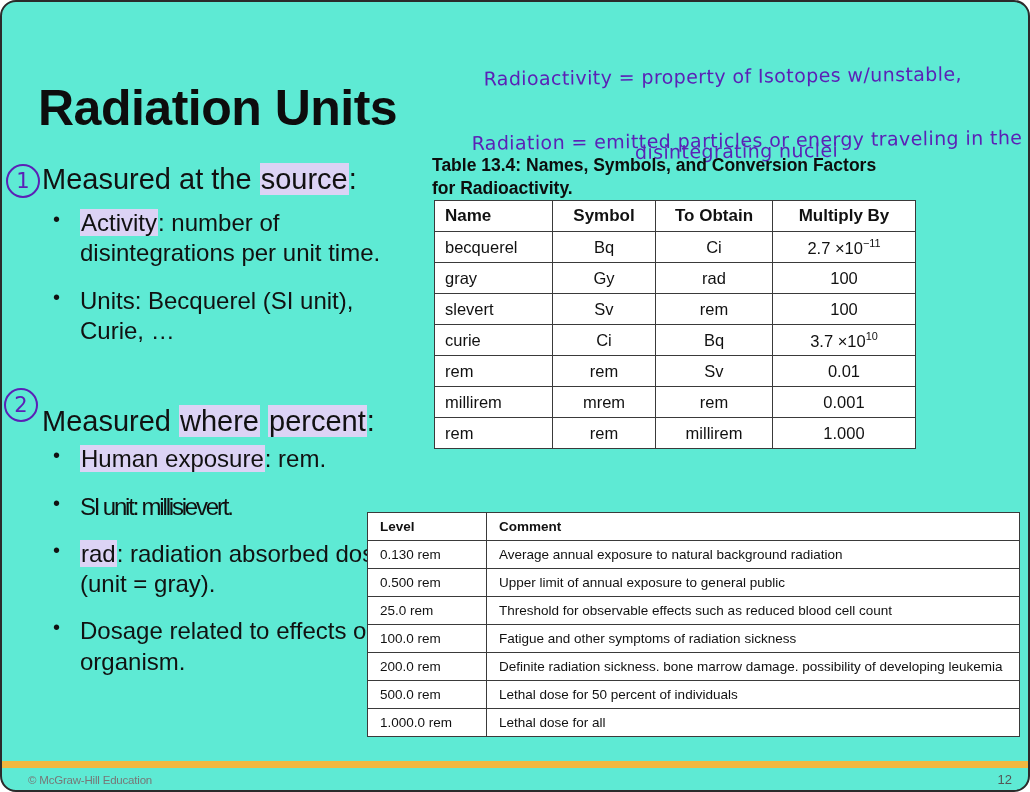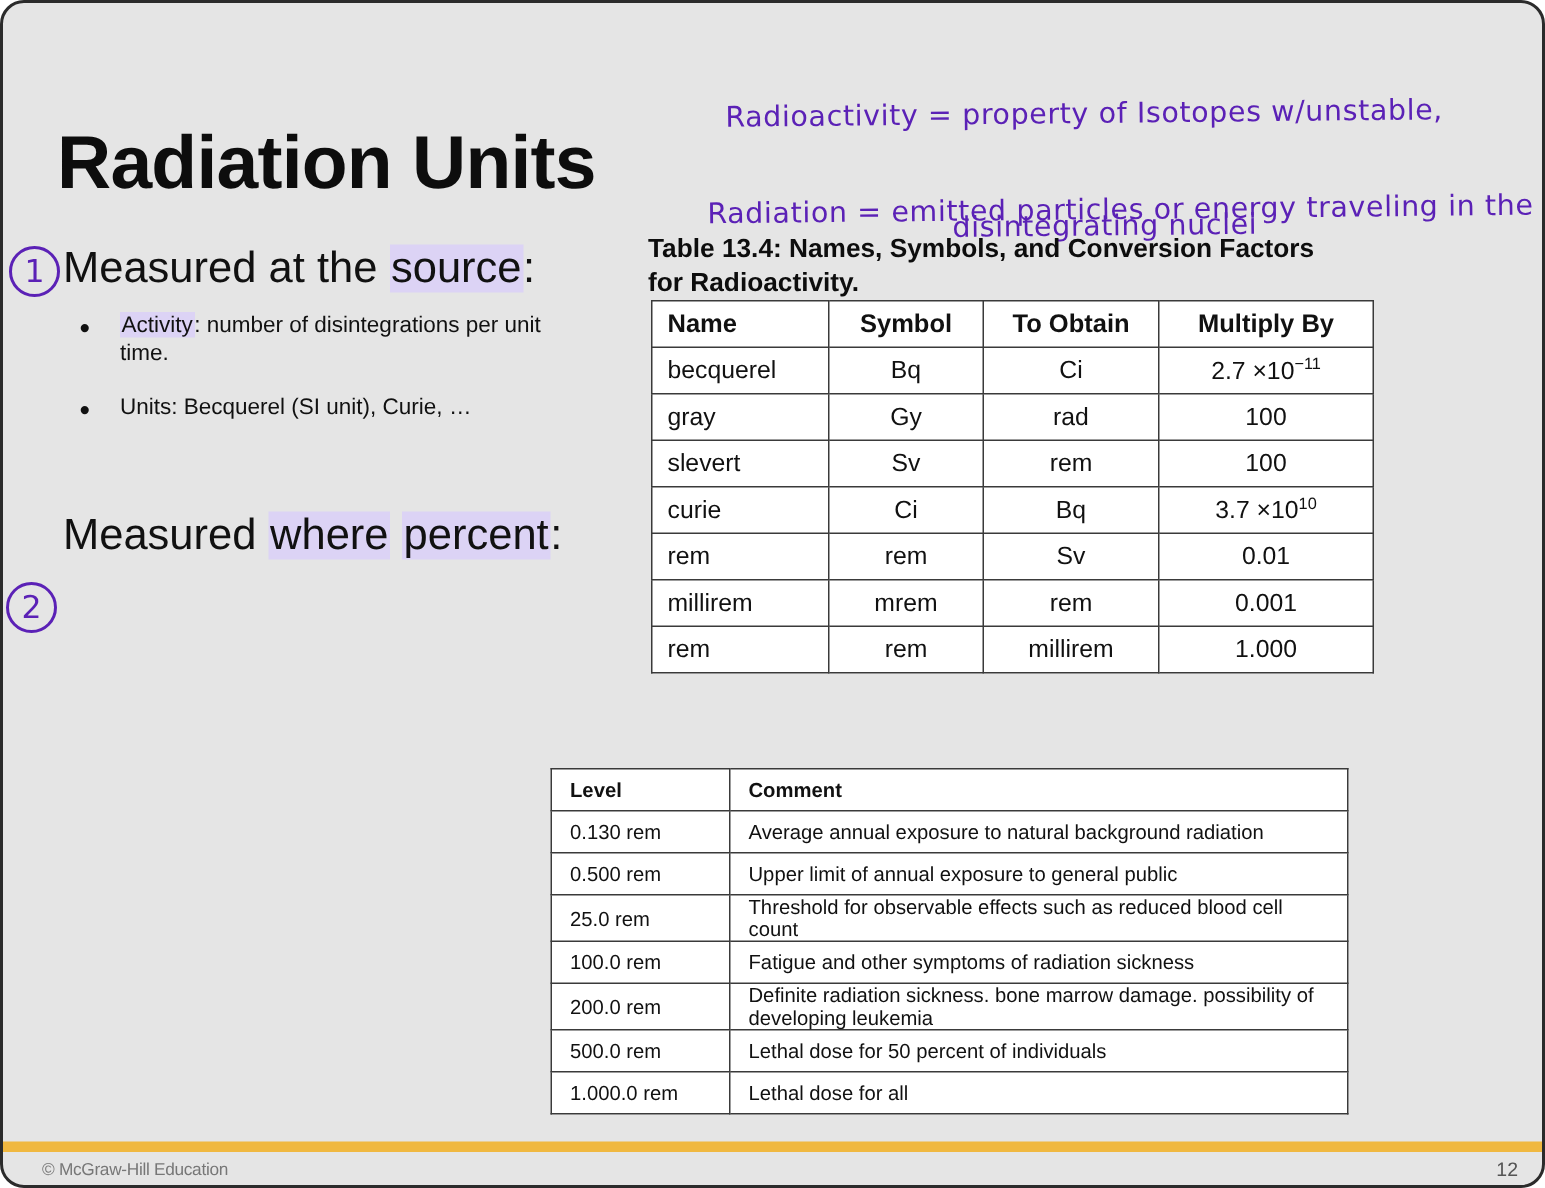--- a/index.html
+++ b/index.html
@@ -9,21 +9,21 @@
   }
   body {
     font-family: "Liberation Sans", sans-serif;
     -webkit-font-smoothing: antialiased;
   }
 
   #slide {
     position: relative;
     width: 1030px;
     height: 792px;
-    background: #e5e5e5;
+    background: #5eead4;
     overflow: hidden;
     box-sizing: border-box;
     border: 2px solid #2b2b2b;
     border-radius: 16px;
   }
 
   
   #title {
     position: absolute;
     left: 36px;
@@ -96,21 +96,21 @@
   #sec2-wrap { margin-top: 58px; }
 
   ul.bullets {
     list-style: none;
     margin: 0;
     padding: 0;
   }
   ul.bullets > li {
     position: relative;
     padding-left: 38px;
-    font-size: 15px;
+    font-size: 24px;
     line-height: 1.26;
     margin-bottom: 17px;
     color: #111111;
   }
   ul.bullets > li::before {
     content: "\2022";
     position: absolute;
     left: 11px;
     top: -1px;
     font-size: 20px;
@@ -174,21 +174,21 @@
   #table134 col.w-sym  { width: 103px; }
   #table134 col.w-obt  { width: 117px; }
   #table134 col.w-mul  { width: 143px; }
   sup { font-size: 0.66em; }
 
   
   #table135 {
     position: absolute;
     left: 365px;
     top: 510px;
-    width: 532px;
+    width: 653px;
     border-collapse: collapse;
     table-layout: fixed;
     background: #fff;
   }
   #table135 th, #table135 td {
     border: 1.4px solid #3a3a3a;
     height: 28px;
     font-size: 13.5px;
     color: #111;
     padding: 0 12px;
@@ -248,20 +248,26 @@
     <p class="section-head" id="sec1-head"><span>Measured at the </span><span class="hl">source</span><span>:</span></p>
 
     <ul class="bullets">
       <li><span class="hl">Activity</span><span>: number of disintegrations per unit time.</span></li>
       <li><span>Units: Becquerel (SI unit), Curie, …</span></li>
     </ul>
 
     <div id="sec2-wrap">
       <p class="section-head"><span>Measured </span><span class="hl">where</span> <span class="hl">percent</span><span>:</span></p>
 
+      <ul class="bullets">
+        <li><span class="hl">Human exposure</span><span>: rem.</span></li>
+        <li><span class="tight">SI unit: millisievert.</span></li>
+        <li><span class="hl">rad</span><span>: radiation absorbed dose (unit = gray).</span></li>
+        <li><span>Dosage related to effects on organism.</span></li>
+      </ul>
     </div>
   </div>
 
   <div class="table-caption" id="cap-134">Table 13.4: Names, Symbols, and Conversion Factors for Radioactivity.</div>
 
   <table id="table134">
     <colgroup>
       <col class="w-name">
         <col class="w-sym">
         <col class="w-obt">

